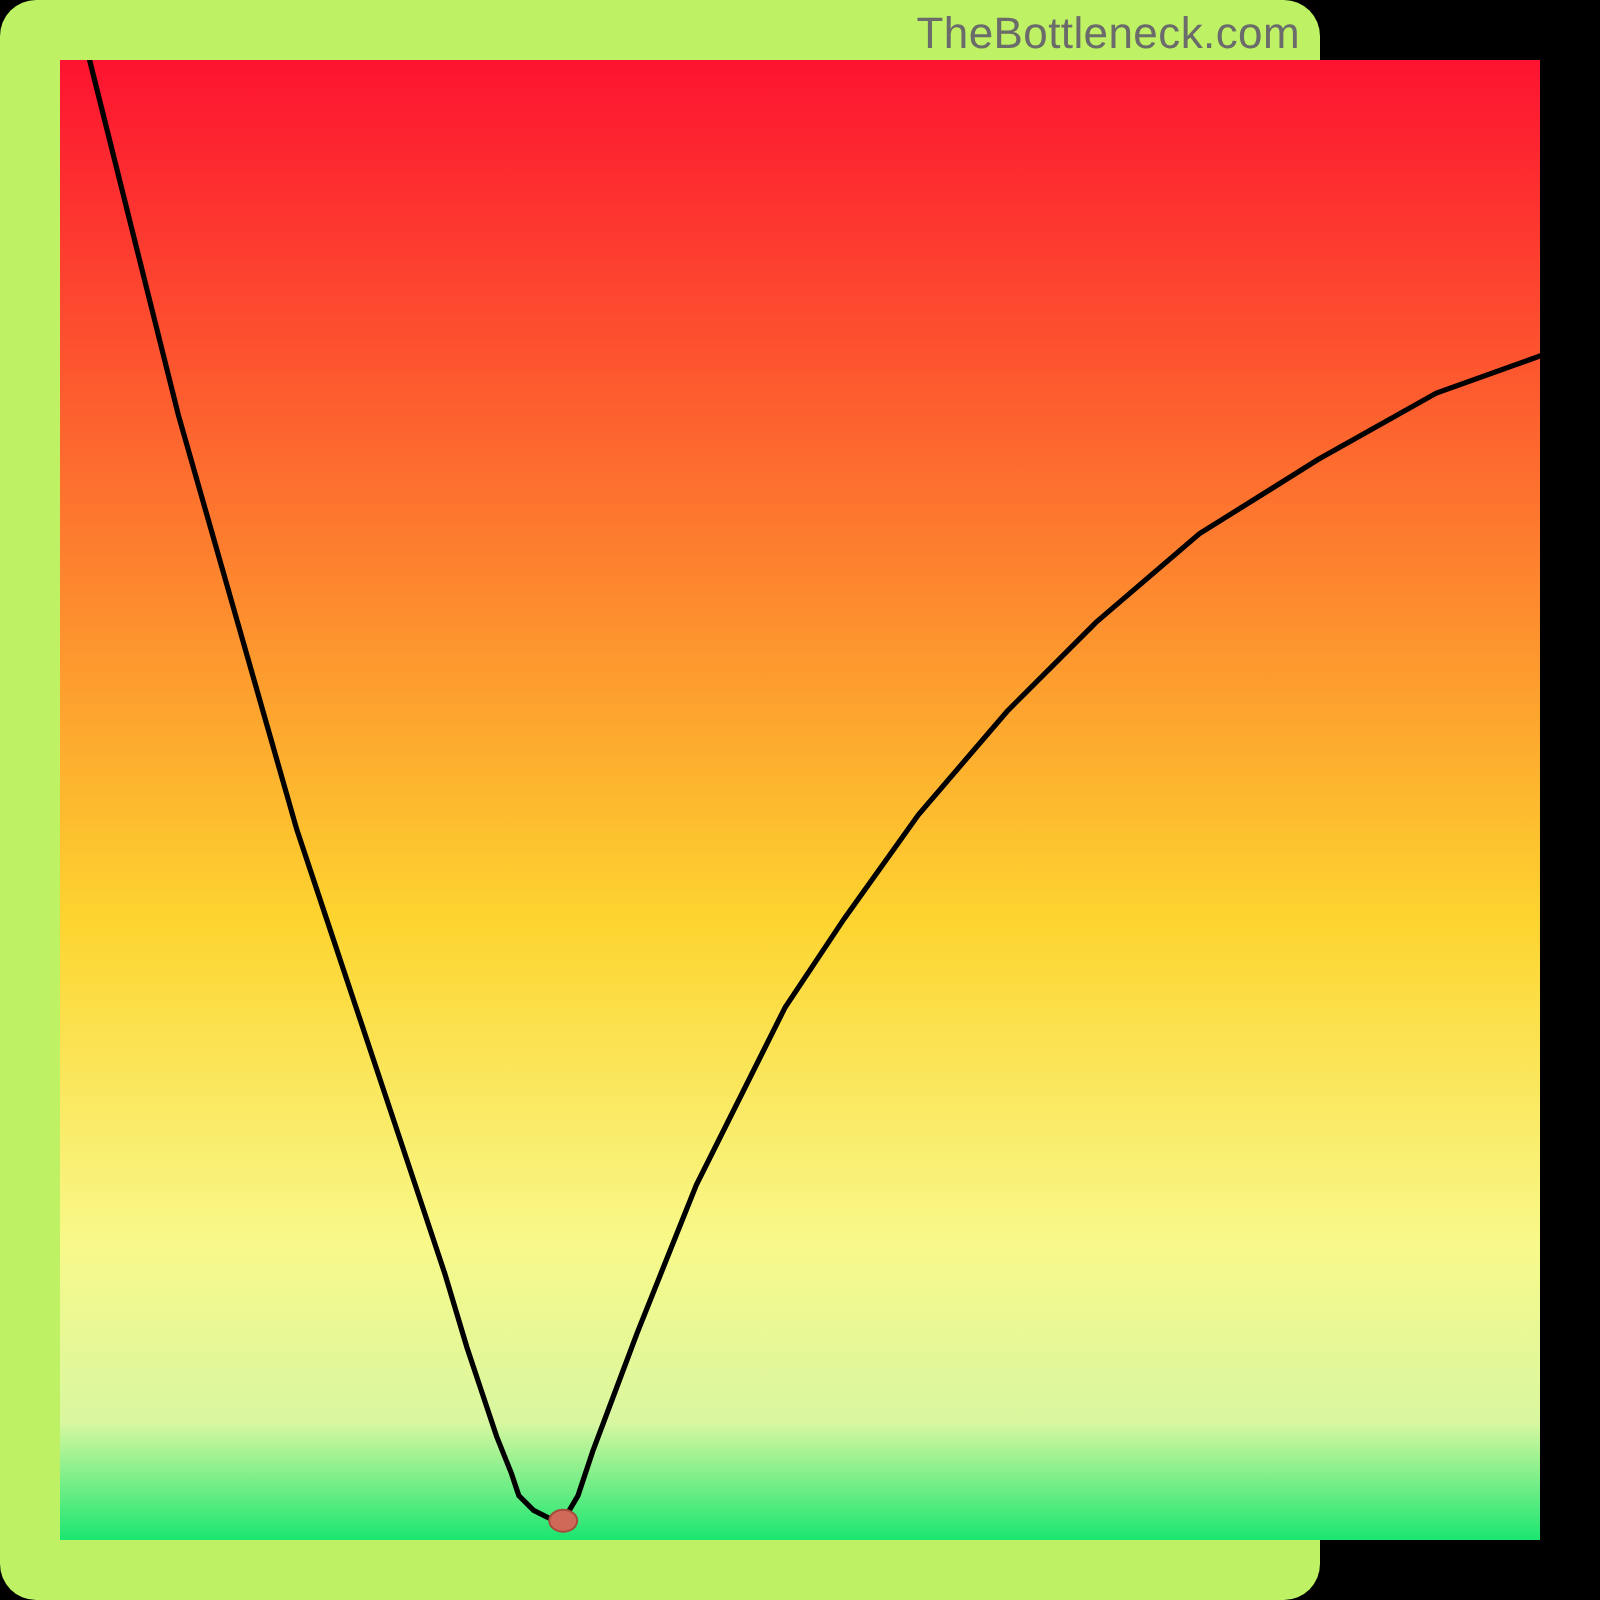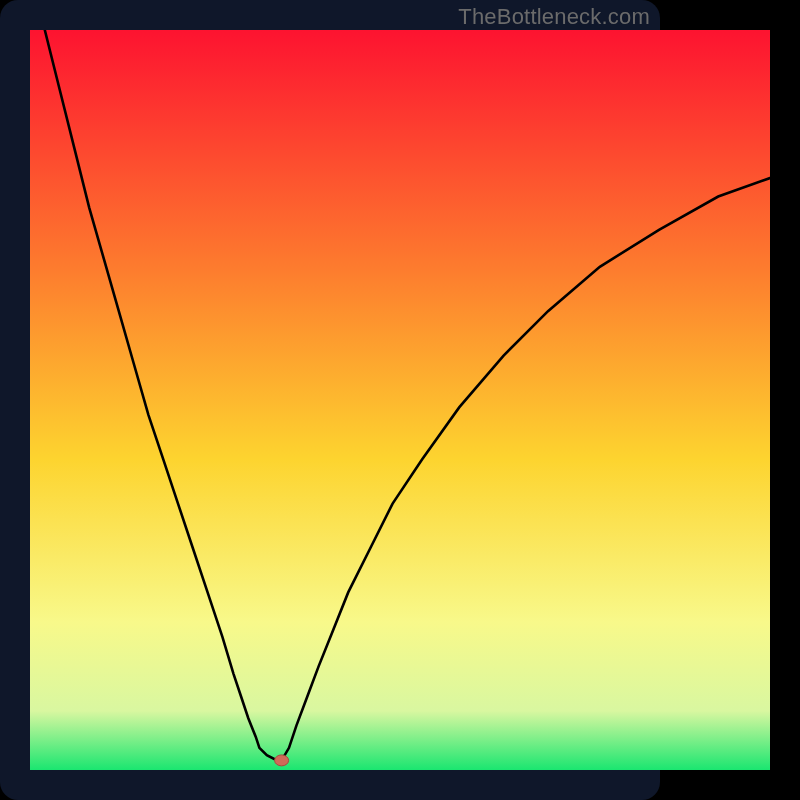--- a/index.html
+++ b/index.html
@@ -8,21 +8,21 @@
     width: 800px;
     height: 800px;
     background: #000;
     font-family: Arial, Helvetica, sans-serif;
     overflow: hidden;
   }
   .frame {
     position: relative;
     width: 660px;
     height: 800px;
-    background: #0f172a;
+    background: #bef264;
     border-radius: 18px;
   }
   .watermark {
     position: absolute;
     top: 4px;
     right: 10px;
     color: #6b6b6b;
     font-size: 22px;
     font-weight: 500;
     letter-spacing: 0.2px;

